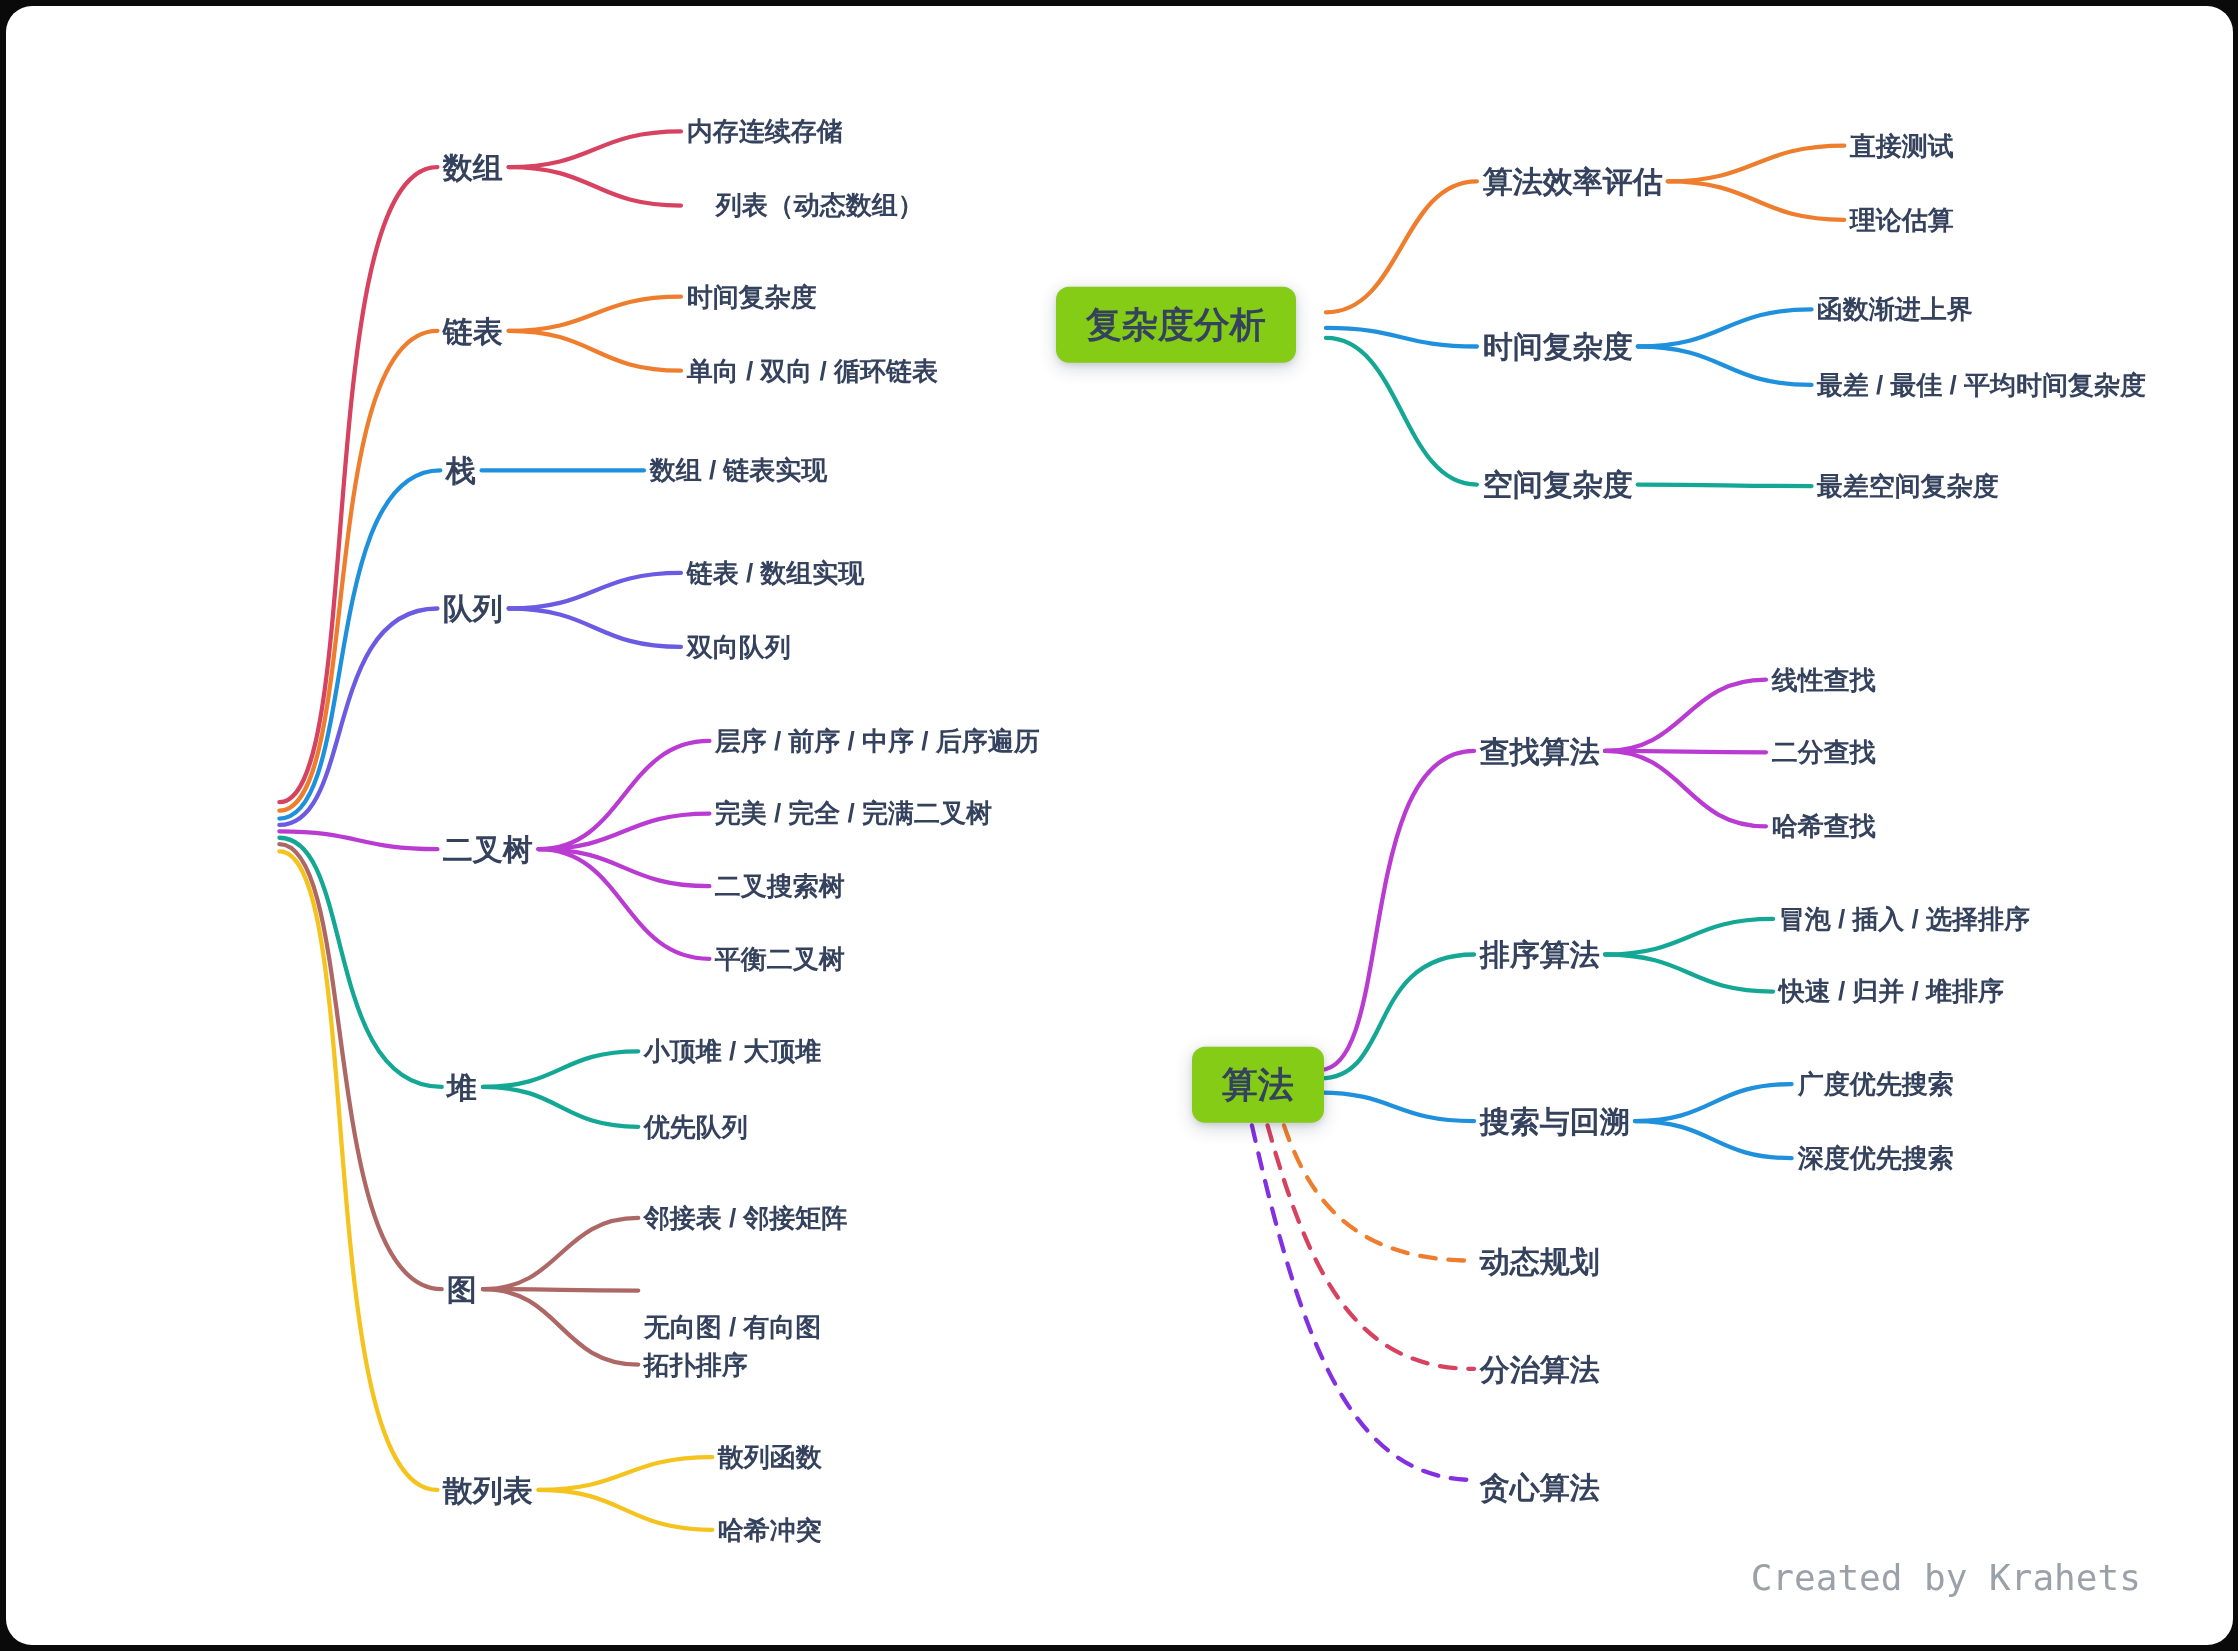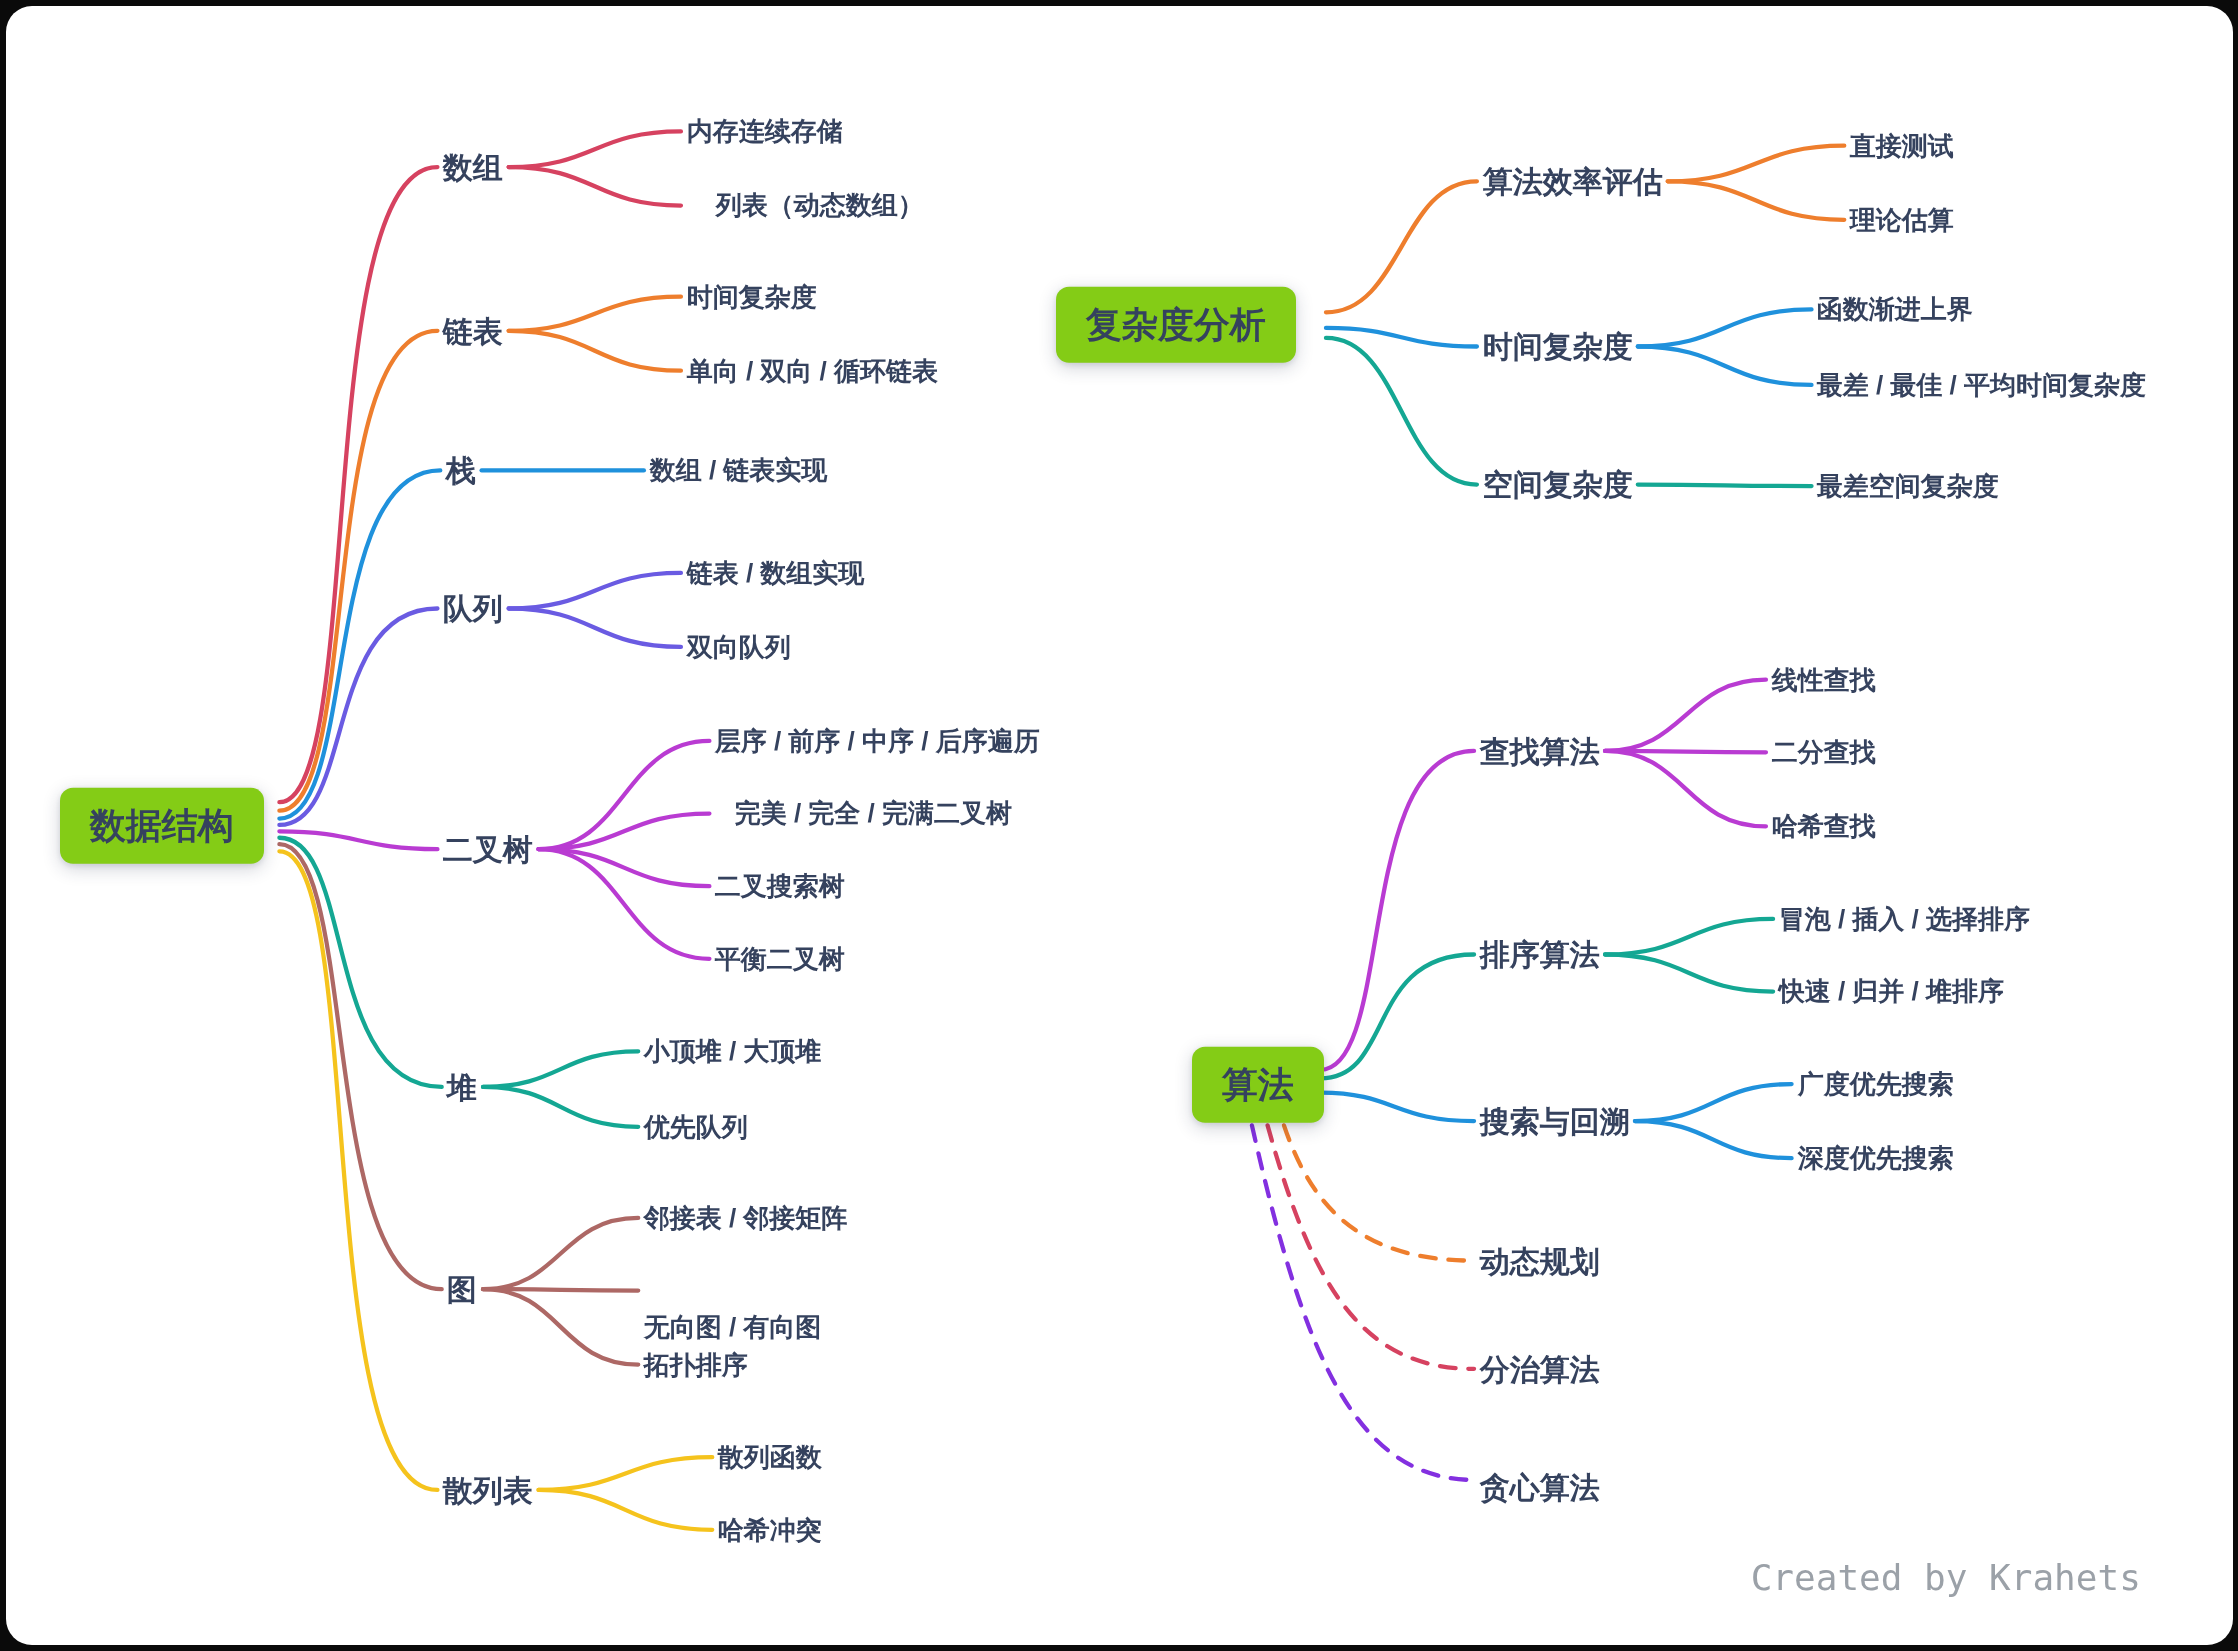--- a/index.html
+++ b/index.html
@@ -96,40 +96,39 @@
       <path d="M 2246 1046 C 2359 1046 2359 1152 2472 1152" stroke="#b93bd2"></path>
 
       <path d="M 2246 1332 C 2364 1332 2364 1282 2482 1282" stroke="#14a793"></path>
       <path d="M 2246 1332 C 2364 1332 2364 1384 2482 1384" stroke="#14a793"></path>
 
       <path d="M 2288 1566 C 2398 1566 2398 1514 2508 1514" stroke="#1f91dc"></path>
       <path d="M 2288 1566 C 2398 1566 2398 1618 2508 1618" stroke="#1f91dc"></path>
     </g>
   </svg>
 
-  <div class="n root-card" style="left:54px;top:820px;">数据结构</div>
 
   <div class="n b" style="left:437px;top:161px;">数组</div>
   <div class="n b" style="left:437px;top:325px;">链表</div>
   <div class="n b" style="left:440px;top:464px;">栈</div>
   <div class="n b" style="left:437px;top:602px;">队列</div>
   <div class="n b" style="left:437px;top:843px;">二叉树</div>
   <div class="n b" style="left:441px;top:1081px;">堆</div>
   <div class="n b" style="left:441px;top:1283px;">图</div>
   <div class="n b" style="left:437px;top:1484px;">散列表</div>
 
   <div class="n leaf" style="left:681px;top:125px;">内存连续存储</div>
   <div class="n leaf" style="left:710px;top:199px;">列表（动态数组）</div>
   <div class="n leaf" style="left:681px;top:291px;">时间复杂度</div>
   <div class="n leaf" style="left:681px;top:365px;">单向 / 双向 / 循环链表</div>
   <div class="n leaf" style="left:644px;top:464px;">数组 / 链表实现</div>
   <div class="n leaf" style="left:681px;top:567px;">链表 / 数组实现</div>
   <div class="n leaf" style="left:681px;top:641px;">双向队列</div>
   <div class="n leaf" style="left:709px;top:735px;">层序 / 前序 / 中序 / 后序遍历</div>
-  <div class="n leaf" style="left:709px;top:807px;margin-left:20px;">完美 / 完全 / 完满二叉树</div>
+  <div class="n leaf" style="left:709px;top:807px;">完美 / 完全 / 完满二叉树</div>
   <div class="n leaf" style="left:709px;top:880px;">二叉搜索树</div>
   <div class="n leaf" style="left:709px;top:953px;">平衡二叉树</div>
   <div class="n leaf" style="left:638px;top:1045px;">小顶堆 / 大顶堆</div>
   <div class="n leaf" style="left:638px;top:1121px;">优先队列</div>
   <div class="n leaf" style="left:638px;top:1212px;">邻接表 / 邻接矩阵</div>
   <div class="n leaf" style="left:638px;top:1285px;margin-top:36px;">无向图 / 有向图</div>
   <div class="n leaf" style="left:638px;top:1359px;">拓扑排序</div>
   <div class="n leaf" style="left:712px;top:1451px;">散列函数</div>
   <div class="n leaf" style="left:712px;top:1524px;">哈希冲突</div>
 

